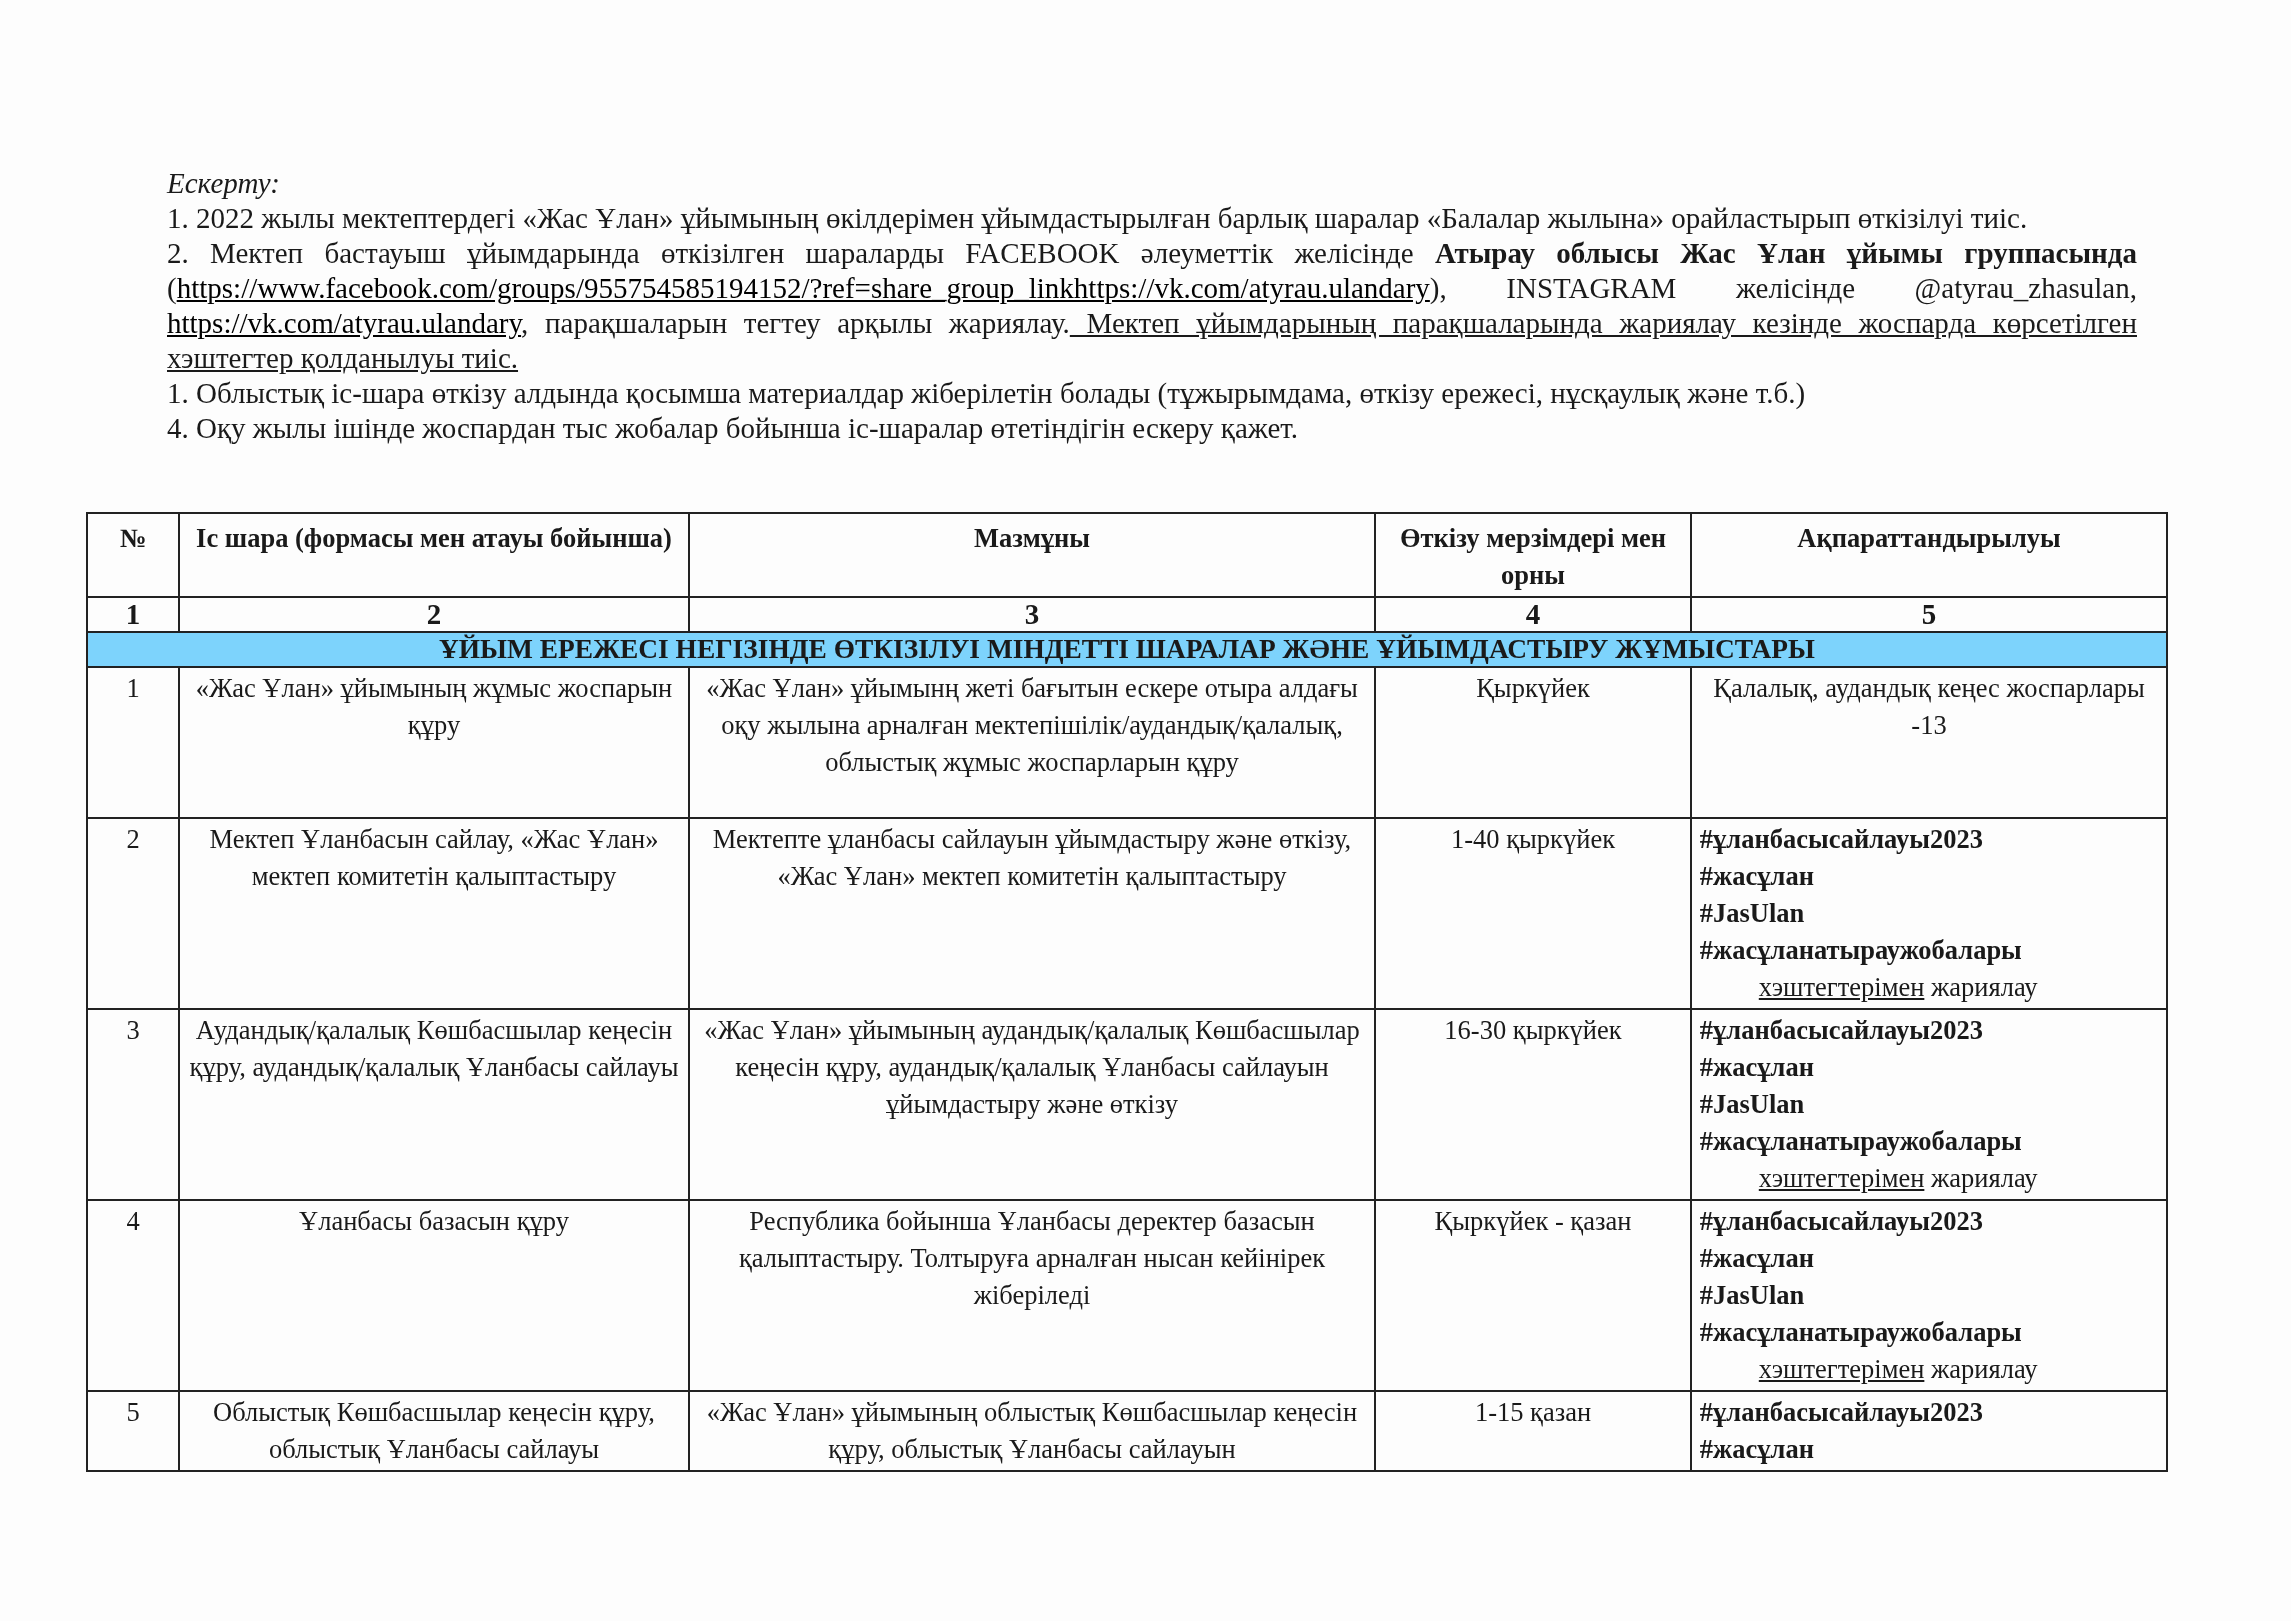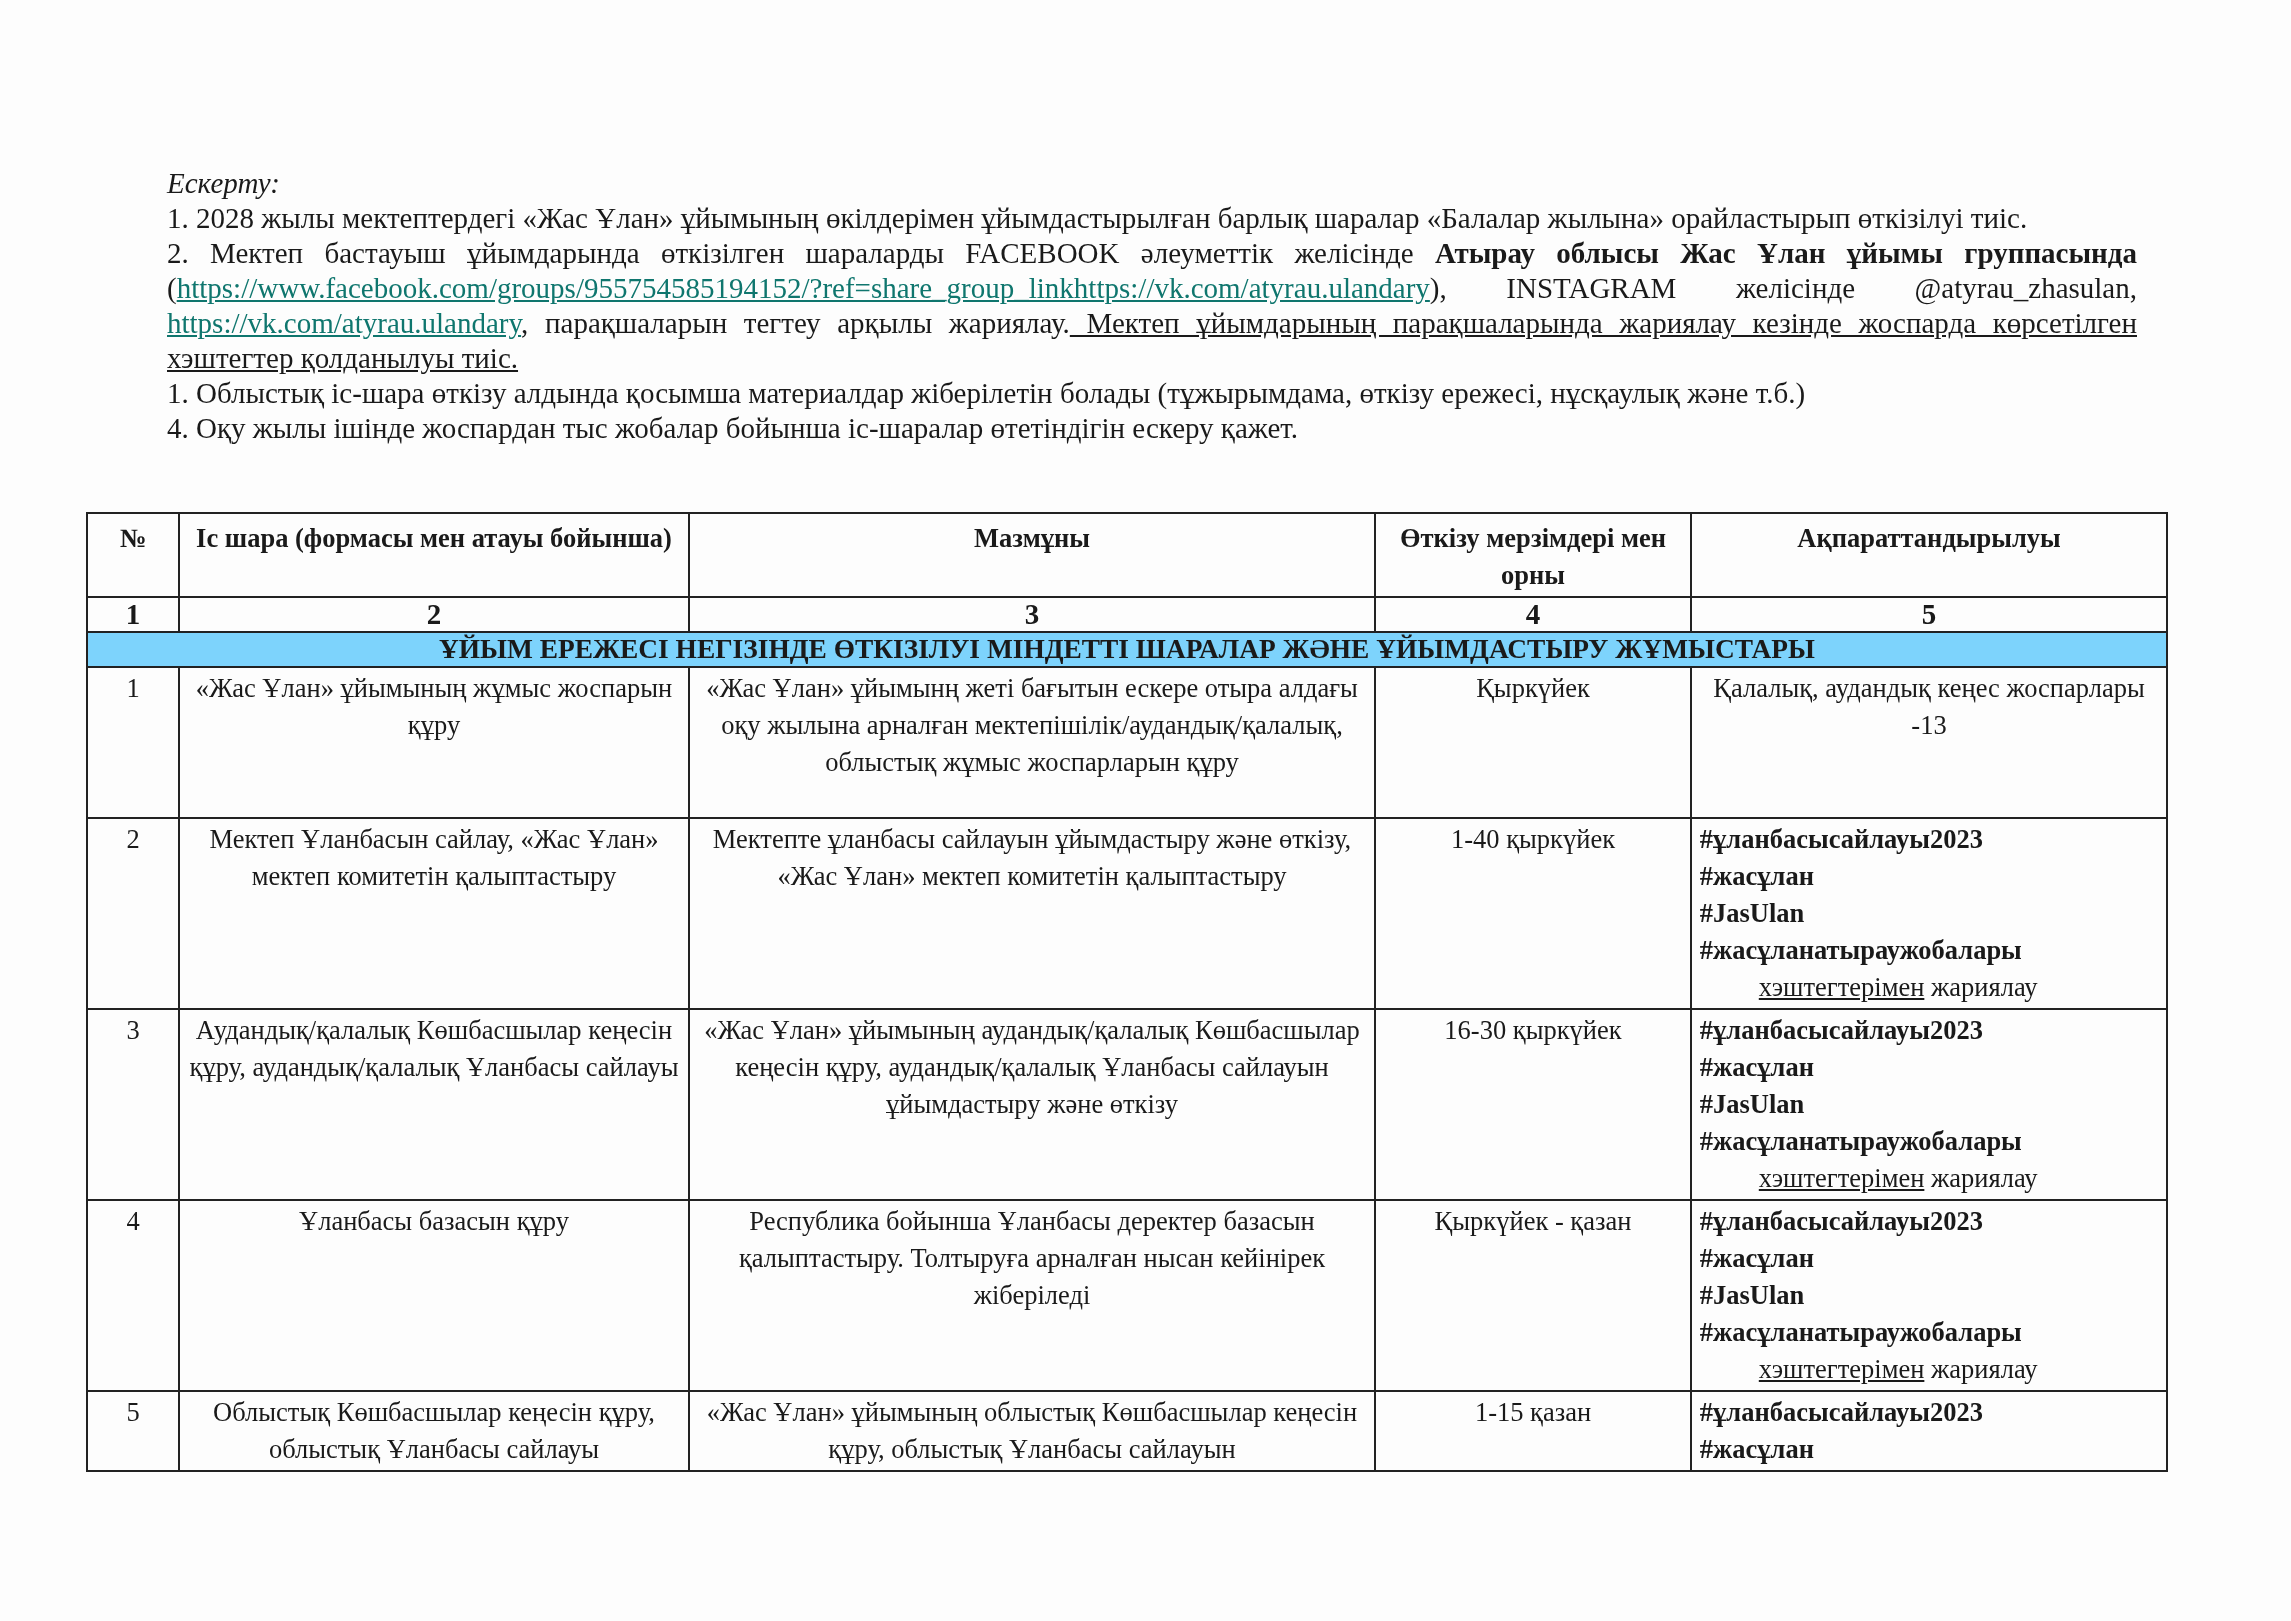--- a/index.html
+++ b/index.html
@@ -6,21 +6,21 @@
   body {
     width:2292px; height:1621px; background:#fdfdfd; position:relative; overflow:hidden;
     font-family:"Liberation Serif", "DejaVu Serif", serif; color:#1a1a1a;
   }
   .notes {
     position:absolute; left:167px; top:166px; width:1970px;
     font-size:29px; line-height:35px;
   }
   .notes .title { font-style:italic; }
   .notes p { margin:0; text-align:justify; }
-  .notes .link { color:#0f766e; text-decoration:underline; }
+  .notes .link { color:#000000; text-decoration:underline; }
   .notes .u { text-decoration:underline; }
   .notes b { font-weight:bold; }
 
   table.plan {
     position:absolute; left:86px; top:512px; width:2080px;
     border-collapse:collapse; table-layout:fixed;
     font-size:26.5px; line-height:37px;
   }
   table.plan td, table.plan th {
     border:2px solid #222; vertical-align:top; padding:2px 7.8px;
@@ -40,21 +40,21 @@
   td.hash .tail u { font-weight:normal; }
   tr.r1 td { height:145px; }
   tr.r2 td, tr.r3 td, tr.r4 td { height:180px; }
   tr.r5 td { height:69px; }
 </style>
 </head>
 <body>
 
 <div class="notes">
   <p class="title">Ескерту:</p>
-  <p>1.  2028 жылы мектептердегі «Жас Ұлан» ұйымының өкілдерімен ұйымдастырылған барлық шаралар «Балалар жылына» орайластырып өткізілуі тиіс.</p>
+  <p>1.  2022 жылы мектептердегі «Жас Ұлан» ұйымының өкілдерімен ұйымдастырылған барлық шаралар «Балалар жылына» орайластырып өткізілуі тиіс.</p>
   <p>
     <span>2. Мектеп бастауыш ұйымдарында өткізілген шараларды FACEBOOK әлеуметтік желісінде </span><b>Атырау облысы Жас Ұлан ұйымы группасында</b><span> (</span><span class="link">https://www.facebook.com/groups/955754585194152/?ref=share_group_linkhttps://vk.com/atyrau.ulandary</span><span>), INSTAGRAM желісінде @atyrau_zhasulan, </span><span class="link">https://vk.com/atyrau.ulandary</span><span>, парақшаларын тегтеу арқылы жариялау.</span><span class="u"> Мектеп ұйымдарының парақшаларында жариялау кезінде жоспарда көрсетілген хэштегтер қолданылуы тиіс.</span>
   </p>
   <p>1. Облыстық іс-шара өткізу алдында қосымша материалдар жіберілетін болады (тұжырымдама, өткізу ережесі, нұсқаулық және т.б.)</p>
   <p>4. Оқу жылы ішінде жоспардан тыс жобалар бойынша іс-шаралар өтетіндігін ескеру қажет.</p>
 </div>
 
 <table class="plan">
   <colgroup>
       <col class="c1">

